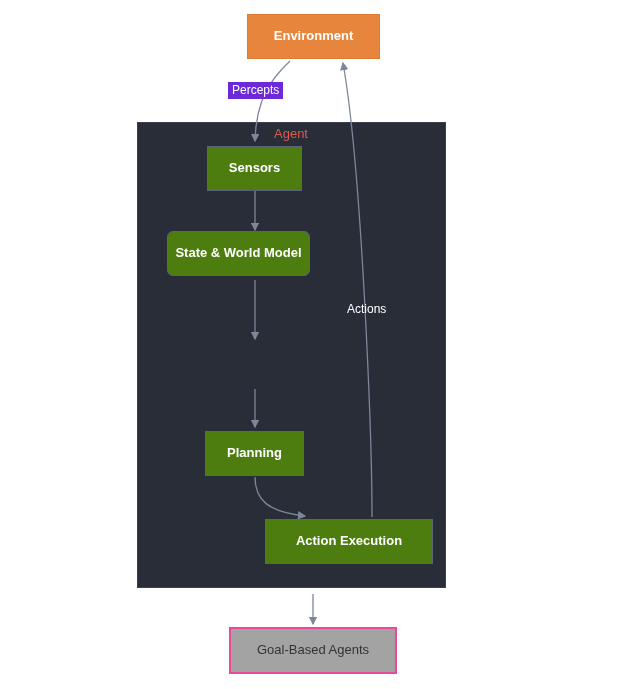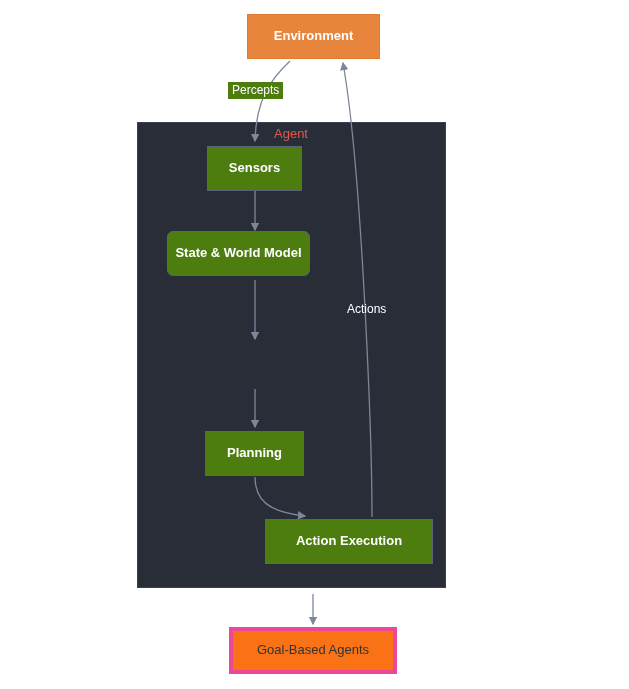--- a/index.html
+++ b/index.html
@@ -60,34 +60,34 @@
     text-align: right;
   }
   .node-step {
     background: #4d7c0f;
     border: 1px solid #5a6379;
     color: #ffffff;
     font-size: 13px;
     font-weight: 600;
   }
   .node-result {
-    background: #f97316;
-    border: 4px solid #ec4899;
+    background: #a3a3a3;
+    border: 2px solid #ec4899;
     color: #333333;
     font-size: 13px;
     font-weight: 400;
   }
   .edge-label {
     position: absolute;
     white-space: nowrap;
     font-size: 12px;
     line-height: 1.1;
   }
   .edge-label-percepts {
-    background: #4d7c0f;
+    background: #6d28d9;
     color: #ffffff;
     padding: 2px 4px;
     font-weight: 500;
   }
   .edge-label-actions {
     color: #ffffff;
     font-weight: 500;
   }
 </style>
 </head>

